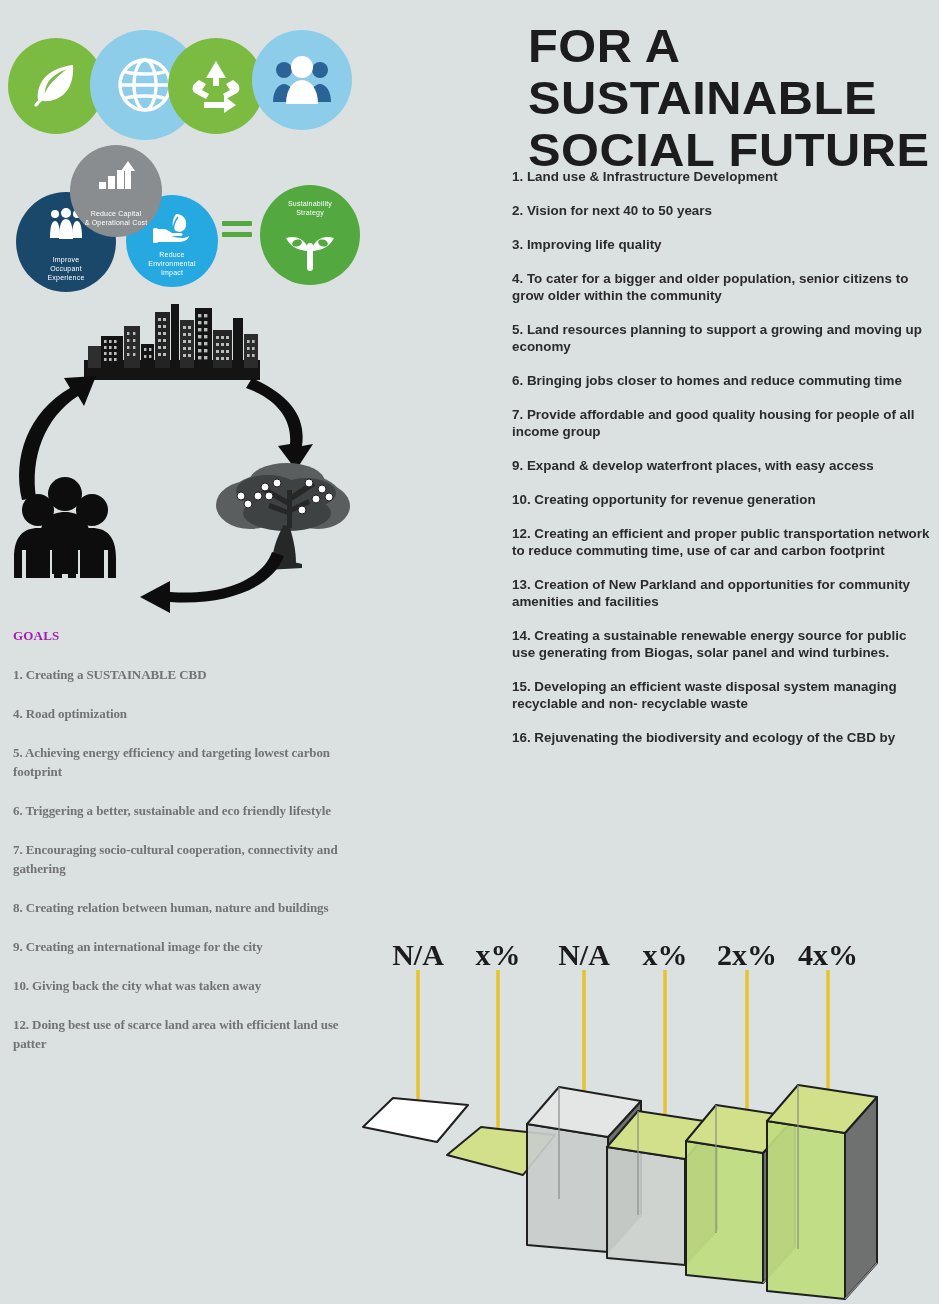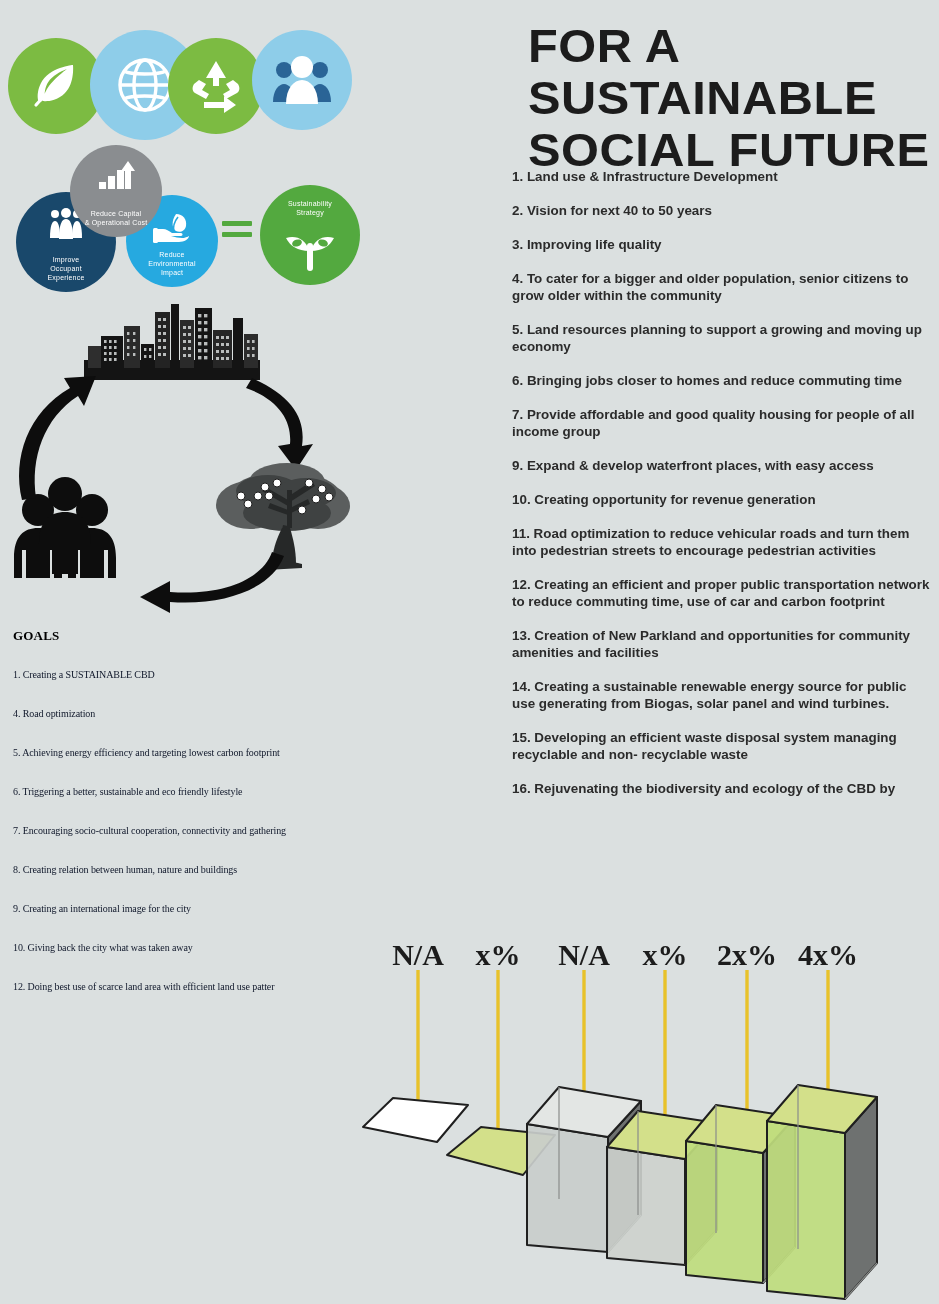--- a/index.html
+++ b/index.html
@@ -46,23 +46,23 @@
   .equals { position: absolute; left: 214px; top: 76px; width: 30px; height: 22px; }
   .equals i { display: block; height: 5px; background: #53a93f; border-radius: 1px; }
   .equals i + i { margin-top: 6px; }
 
   
   .cycle { position: absolute; left: 0px; top: 300px; width: 370px; height: 320px; }
 
   
   .goals { position: absolute; left: 13px; top: 628px; width: 345px; }
   .goals h2 { font-family: "Liberation Serif", serif; font-weight: bold;
-              font-size: 13px; color: #000000; letter-spacing: .2px; margin-bottom: 21px; }
-  .goal-item { font-family: "Liberation Serif", serif; font-weight: normal;
-               font-size: 10px; line-height: 19px; color: #0f172a;
+              font-size: 13px; color: #a21caf; letter-spacing: .2px; margin-bottom: 21px; }
+  .goal-item { font-family: "Liberation Serif", serif; font-weight: bold;
+               font-size: 13px; line-height: 19px; color: #737373;
                margin-bottom: 20px; letter-spacing: -.1px; }
 
   
   .right-col { position: absolute; left: 505px; top: 0; width: 434px; height: 1304px; }
   .title { position: absolute; left: 7px; top: 20px; width: 420px; margin-left: 16px; }
   .title div { font-family: "Liberation Sans Narrow", "Liberation Sans", sans-serif;
                font-weight: bold; font-size: 46px; line-height: 52px;
                color: #1c1c1c; letter-spacing: .5px;
                transform: scaleX(1.06); transform-origin: left center; }
   .list { position: absolute; left: 7px; top: 168px; width: 420px; font-weight: bold; }
@@ -403,21 +403,20 @@
     <div class="list">
       <p class="list-item">1. Land use &amp; Infrastructure Development</p>
       <p class="list-item">2. Vision for next 40 to 50 years</p>
       <p class="list-item">3. Improving life quality</p>
       <p class="list-item">4. To cater for a bigger and older population, senior citizens to grow older within the community</p>
       <p class="list-item">5. Land resources planning to support a growing and moving up economy</p>
       <p class="list-item">6. Bringing jobs closer to homes and reduce commuting time</p>
       <p class="list-item">7. Provide affordable and good quality housing for people of all income group</p>
       <p class="list-item">9. Expand &amp; develop waterfront places, with easy access</p>
       <p class="list-item">10. Creating opportunity for revenue generation</p>
-      <p class="list-item">11. Road optimization to reduce vehicular roads and turn them into pedestrian streets to encourage pedestrian activities</p>
       <p class="list-item">12. Creating an efficient and proper public transportation network to reduce commuting time, use of car and carbon footprint</p>
       <p class="list-item">13. Creation of New Parkland and opportunities for community amenities and facilities</p>
       <p class="list-item">14. Creating a sustainable renewable energy source for public use generating from Biogas, solar panel and wind turbines.</p>
       <p class="list-item">15. Developing an efficient waste disposal system managing recyclable and non- recyclable waste</p>
       <p class="list-item">16. Rejuvenating the biodiversity and ecology of the CBD by</p>
     </div>
   </div>
 
   <div class="chart">
     <svg width="584" height="389" viewBox="0 0 584 389" aria-hidden="true">

